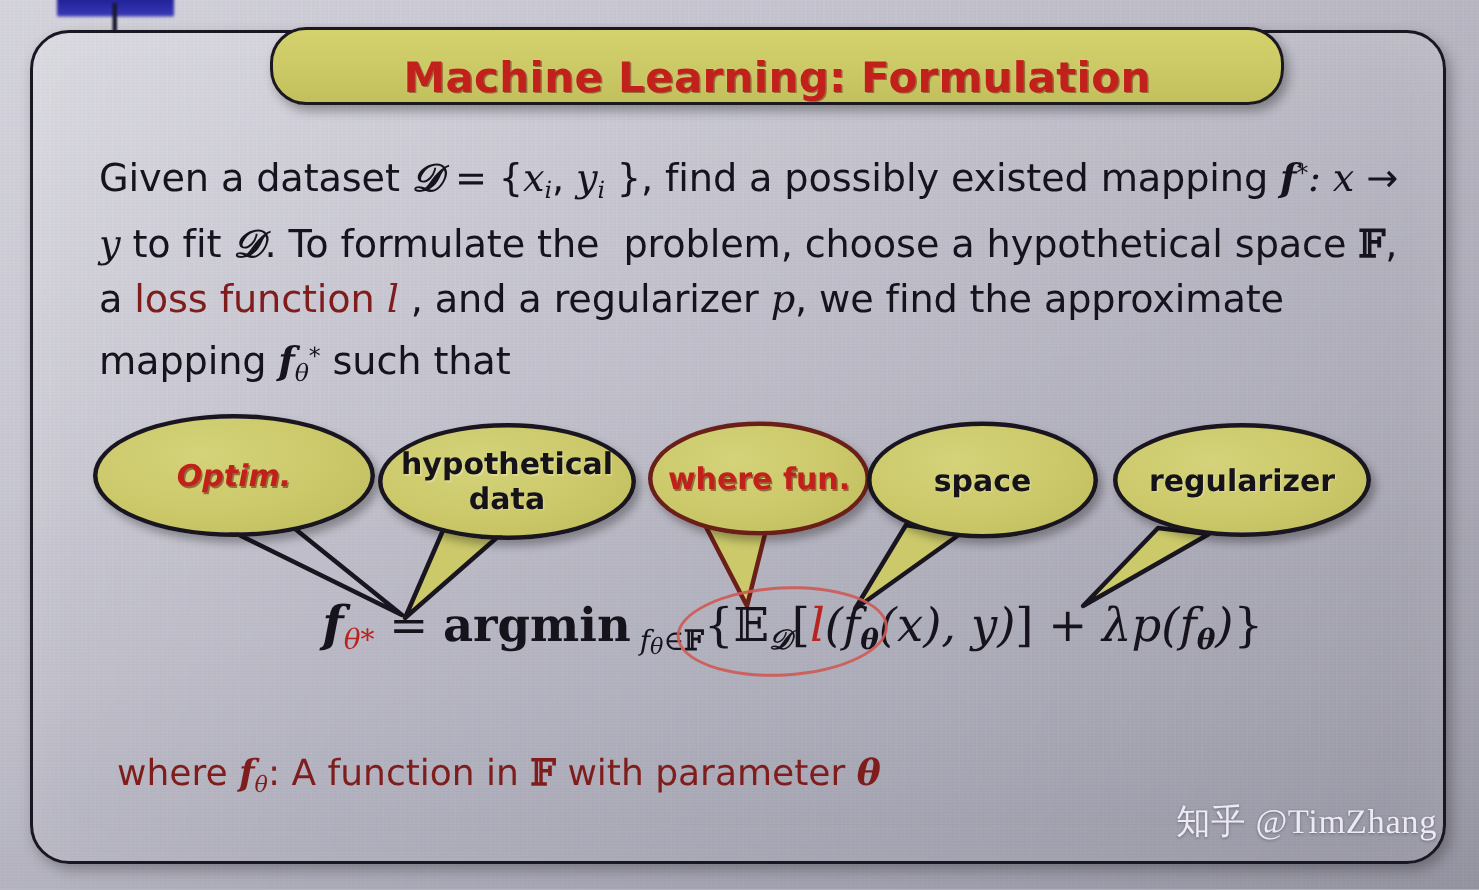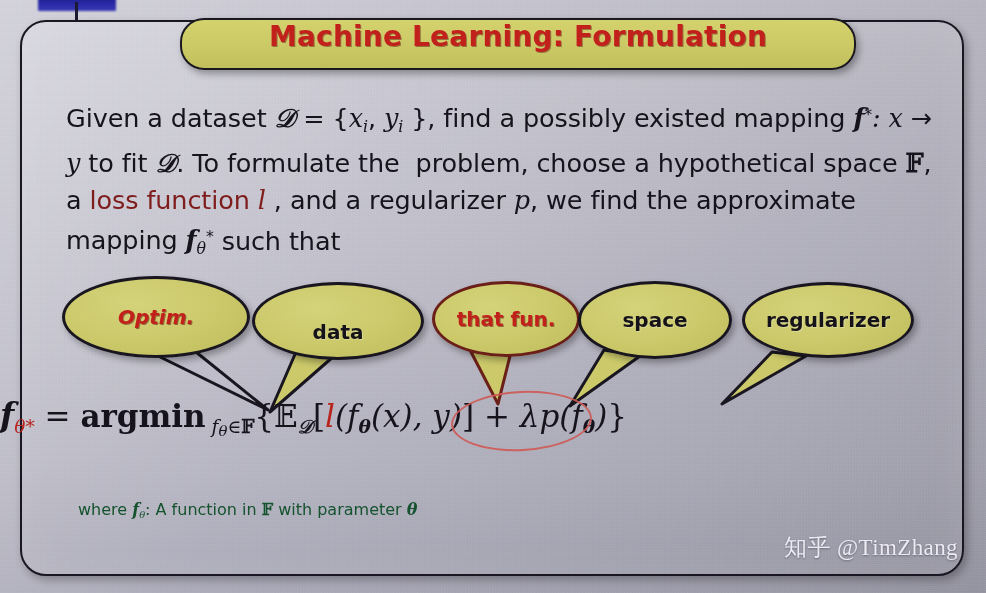--- a/index.html
+++ b/index.html
@@ -73,21 +73,21 @@
     position: absolute;
     left: 180px;
     top: 18px;
     width: 672px;
     height: 48px;
     background: linear-gradient(180deg, #d4d26d 0%, #ccca66 50%, #c2c05d 100%);
     border: 2.5px solid #1b1820;
     border-radius: 24px;
     box-shadow: 3px 4px 7px rgba(0,0,0,.32);
     display: flex;
-    align-items: flex-start;
+    align-items: flex-end;
     justify-content: center;
   }
   #title-text {
     font-family: "DejaVu Sans", sans-serif;
     font-weight: bold;
     font-size: 28px;
     color: #c2211b;
     letter-spacing: .2px;
     text-shadow: 1px 1px 0 rgba(80,10,5,.45), 0 0 2px rgba(255,200,190,.35);
     white-space: nowrap;
@@ -163,21 +163,21 @@
     z-index: 2;
     pointer-events: none;
   }
 
   
   #formula {
     position: absolute;
     left: 0;
     top: 396px;
     width: 842px;
-    text-align: left;
+    text-align: right;
     font-family: "DejaVu Serif", serif;
     font-size: 31px;
     color: #16131d;
     white-space: nowrap;
     z-index: 4;
   }
   #formula .big { font-size: 33px; }
   .ssub {
     font-size: .60em;
     vertical-align: -0.3em;
@@ -201,22 +201,22 @@
     pointer-events: none;
     opacity: .92;
   }
 
   
   #where-line {
     position: absolute;
     left: 78px;
     top: 500px;
     font-family: "DejaVu Sans", sans-serif;
-    font-size: 16px;
-    color: #14532d;
+    font-size: 24px;
+    color: #7f1d1d;
     white-space: nowrap;
   }
 
   
   #watermark {
     position: absolute;
     right: 28px;
     bottom: 30px;
     font-family: Liberation Serif, serif;
     font-size: 23px;
@@ -264,24 +264,24 @@
 
   <path d="M604 350 L570 406 L640 356 Z" fill="#cbc96a" stroke="#191620" stroke-width="3" stroke-linejoin="round"></path>
 
   <path d="M772 352 L722 404 L806 356 Z" fill="#cbc96a" stroke="#191620" stroke-width="3" stroke-linejoin="round"></path>
 </svg>
 
 <div class="balloon" id="balloon-optim">
   <span class="balloon-label red"><span>Optim.</span><br></span>
 </div>
 <div class="balloon" id="balloon-hypo">
-  <span class="balloon-label"><br><span>data</span></span>
+  <span class="balloon-label"><span>hypothetical</span><br><span>data</span></span>
 </div>
 <div class="balloon redline" id="balloon-loss">
-  <span class="balloon-label red">that fun.</span>
+  <span class="balloon-label red">where fun.</span>
 </div>
 <div class="balloon" id="balloon-data">
   <span class="balloon-label">space</span>
 </div>
 <div class="balloon" id="balloon-reg">
   <span class="balloon-label">regularizer</span>
 </div>
 
 <div id="formula">
   <span class="mib big">f</span><span class="redl" style="font-size:.60em; vertical-align:-.3em;">θ*</span><span> = </span><span class="rm">argmin</span><span class="mi ssub">&nbsp;f<span style="font-size:.8em;vertical-align:-.18em;">θ</span>∈<span class="frak" style="font-style:normal;">𝔽</span></span><span>{</span><span style="font-family:'DejaVu Serif',serif;">𝔼</span><span class="cal ssub">𝒟</span><span>[</span><span class="redl">l</span><span class="mi">(f<span class="ssub" style="font-weight:bold;">θ</span>(x), y)</span><span>] + </span><span class="mi">λp</span><span class="mi">(f<span class="ssub" style="font-weight:bold;">θ</span>)</span><span>}</span>

